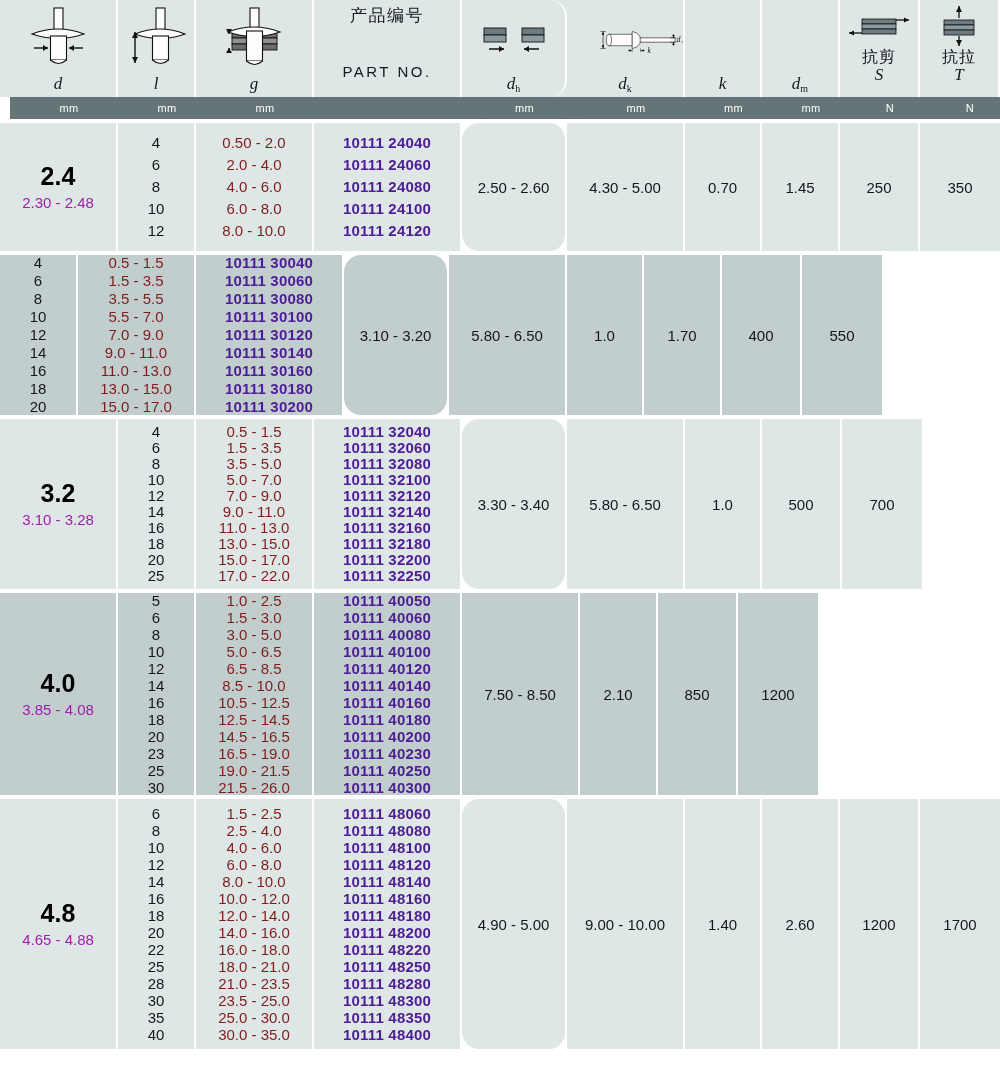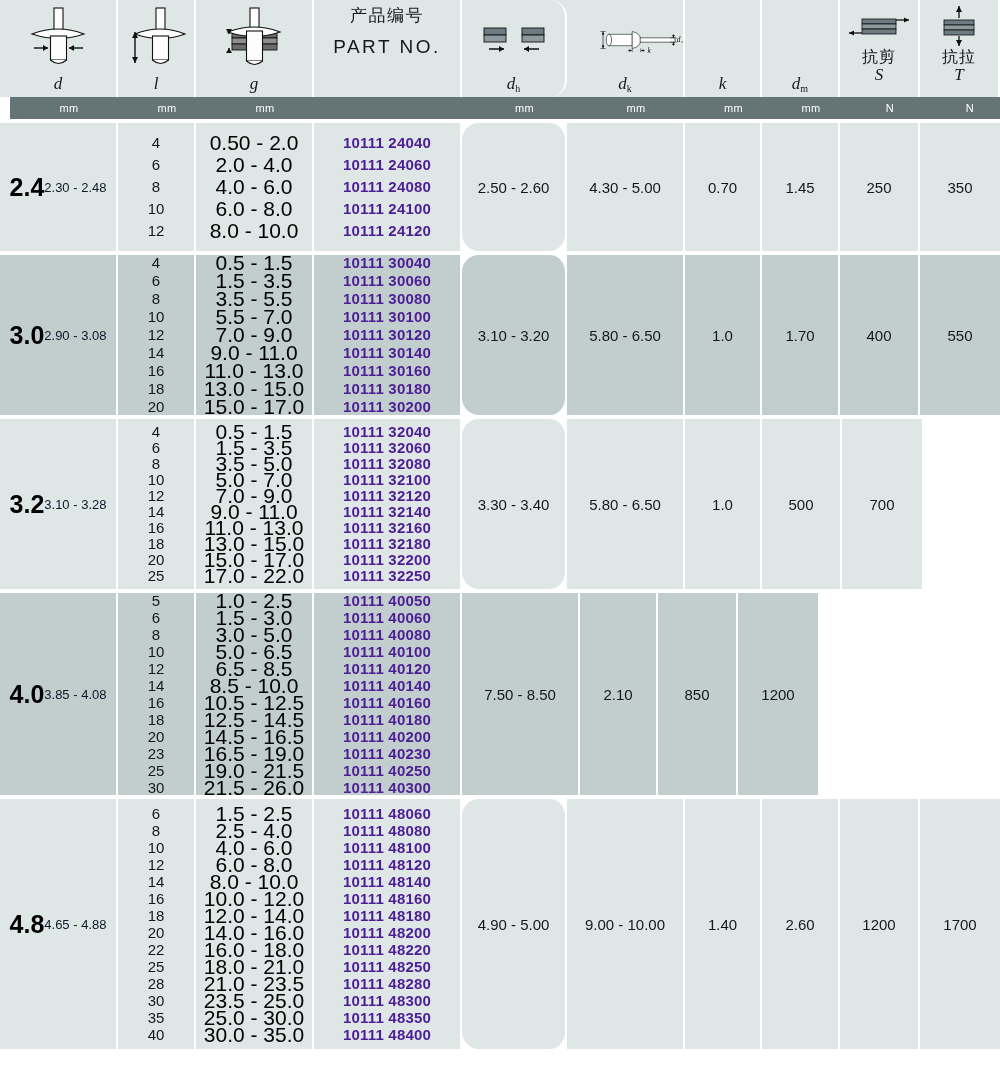--- a/index.html
+++ b/index.html
@@ -88,23 +88,24 @@
     gap: 9px;
     height: 100%;
   }
   .hdr-partno .cnline {
     font-family: "DejaVu Sans", "Liberation Sans", sans-serif;
     font-size: 17px;
     color: #14181a;
     letter-spacing: 1.5px;
   }
   .hdr-partno .enline {
-    font-size: 19px;
+    font-size: 15px;
     color: #14181a;
     letter-spacing: 2.5px;
+    margin-top: 27px;
   }
   .force-lbl {
     display: flex;
     flex-direction: column;
     align-items: center;
     line-height: 1.15;
     padding-bottom: 14px;
   }
 
   
@@ -125,37 +126,37 @@
   .band.light .cell { background: #dfe6e6; }
   .band.dark  .cell { background: #c2cdcd; }
 
   .size-main {
     font-size: 25px;
     font-weight: bold;
     color: #000000;
     line-height: 1.15;
   }
   .size-range {
-    font-size: 13px;
-    color: #0f172a;
+    font-size: 15px;
+    color: #a21caf;
     line-height: 1.3;
     margin-top: 2px;
   }
-  .d-stack { display: flex; align-items: center; }
+  .d-stack { display: flex; flex-direction: column; align-items: center; }
 
   .stack {
     display: flex;
     flex-direction: column;
     align-items: center;
     justify-content: center;
     width: 100%;
   }
   .stack span { display: block; white-space: nowrap; }
   .col-l  span { font-size: 15px; color: #14181a; }
-  .col-g  span { font-size: 21px; color: #000000; }
+  .col-g  span { font-size: 15px; color: #7f1d1d; }
   .col-pn span { font-size: 15px; font-weight: bold; color: #4c1d95; letter-spacing: 0.2px; }
   .spec { font-size: 15px; color: #14181a; white-space: nowrap; }
 
   
   .band[data-lh="22"] .stack span { line-height: 22px; }
   .band[data-lh="18"] .stack span { line-height: 18px; }
   .band[data-lh="16"] .stack span { line-height: 16px; }
   .band[data-lh="17"] .stack span { line-height: 17px; }
 
   
@@ -384,26 +385,20 @@
         </div>
         <div class="cell c-s">
           <span class="spec">250</span>
         </div>
         <div class="cell c-t">
           <span class="spec">350</span>
         </div>
       </div>
       <div class="gap"></div>
       <div class="trow band dark" data-lh="18" style="height: 160px;">
-        <div class="cell c-d">
-          <div class="d-stack">
-            <div class="size-main">3.0</div>
-            <div class="size-range">2.90 - 3.08</div>
-          </div>
-        </div>
         <div class="cell c-l">
           <div class="stack col-l">
             <span>4</span>
             <span>6</span>
             <span>8</span>
             <span>10</span>
             <span>12</span>
             <span>14</span>
             <span>16</span>
             <span>18</span>

